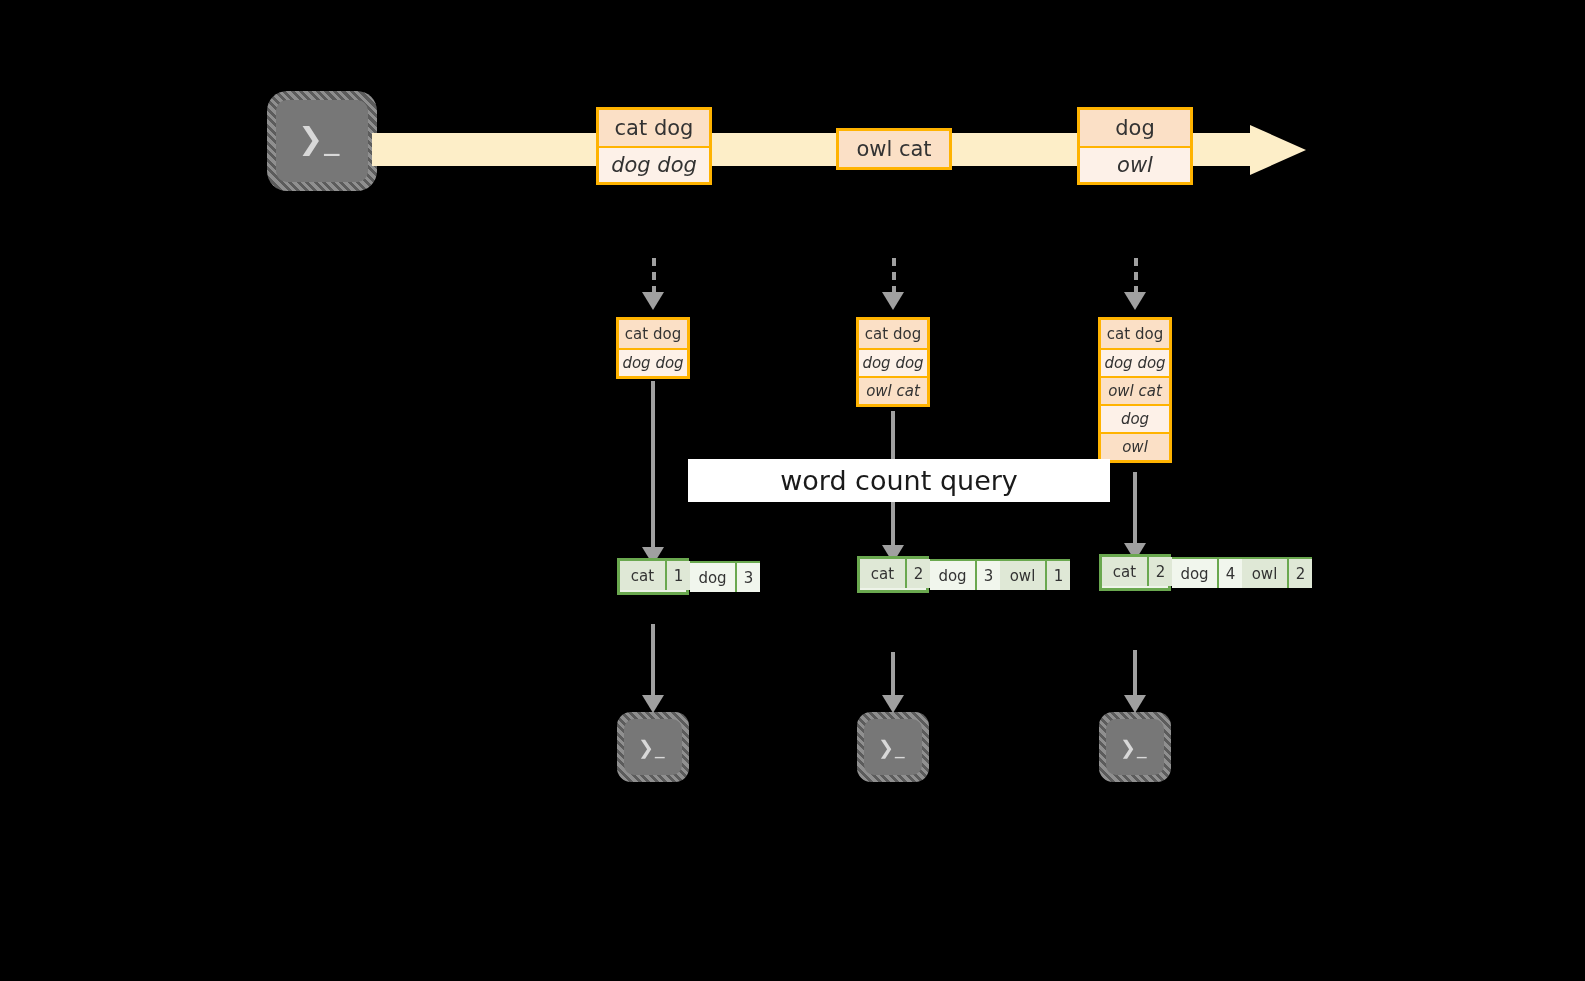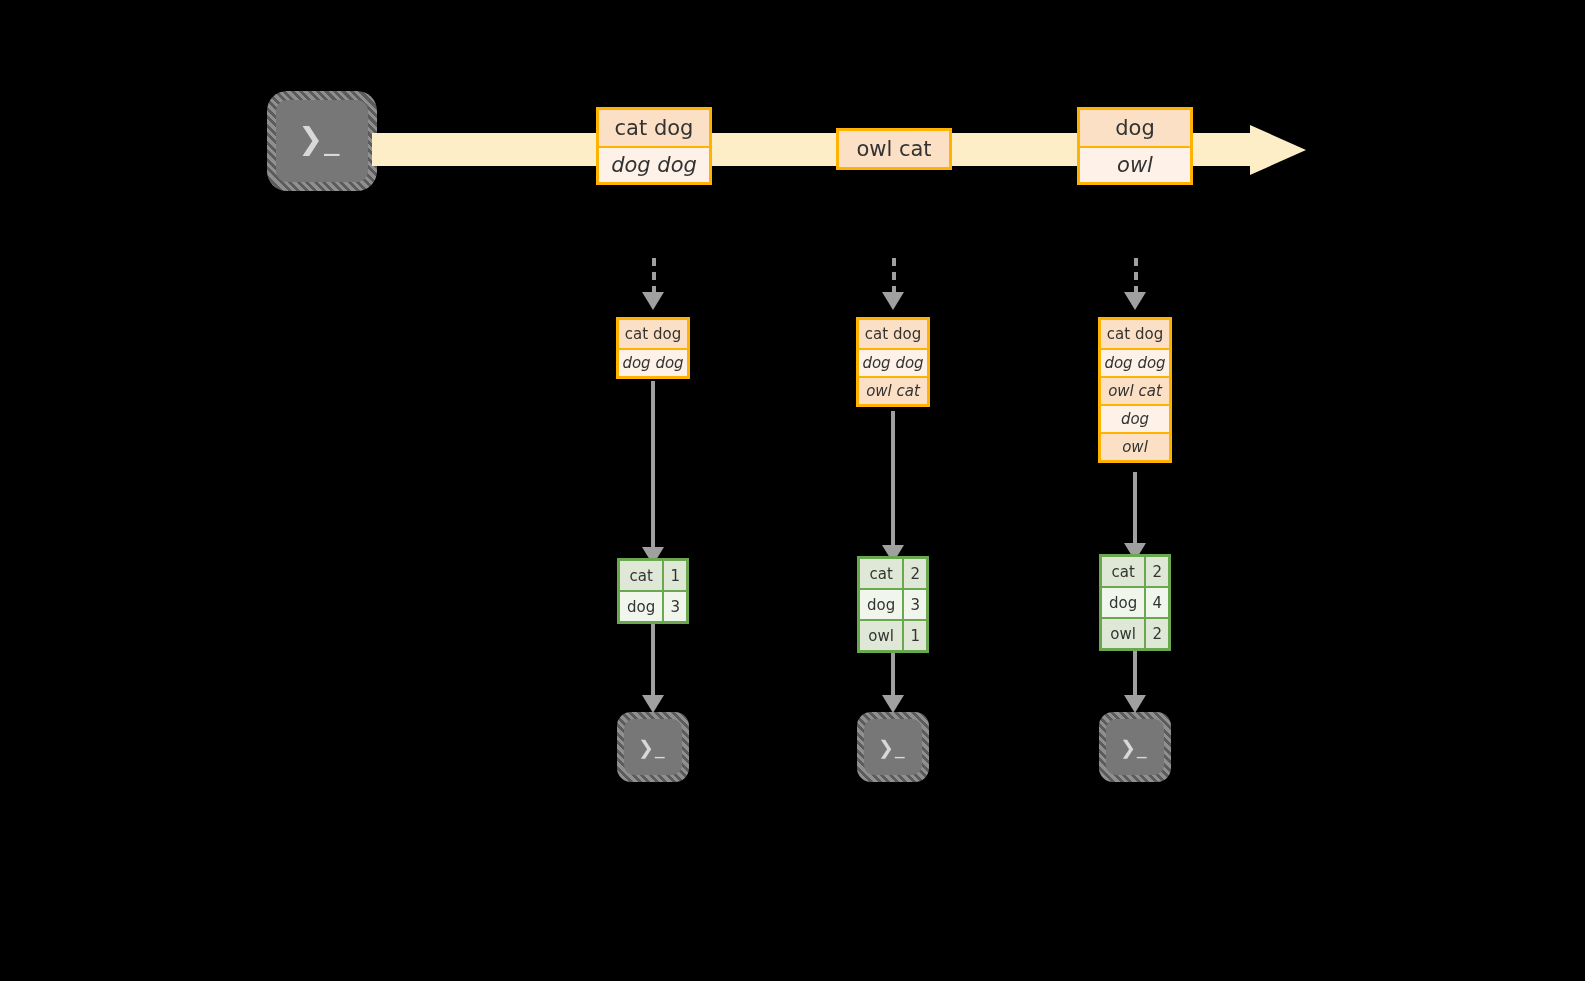--- a/index.html
+++ b/index.html
@@ -139,21 +139,21 @@
     white-space: nowrap;
   }
 
   
   .restable {
     position: absolute;
     box-sizing: border-box;
     border: 3px solid #6aa84f;
     background: #eef4e9;
     display: flex;
-    flex-direction: column;
+    flex-direction: row;
     z-index: 5;
   }
   .restable .row {
     display: flex;
     height: 29px;
   }
   .restable .row + .row { border-top: 2px solid #6aa84f; }
   .restable .row .k,
   .restable .row .v {
     box-sizing: border-box;
@@ -294,14 +294,17 @@
 
   <div class="solid-line" style="left:1133px; top:650px; height:52px;"></div>
   <div class="arrowhead-down" style="left:1124px; top:695px;"></div>
 
   <div class="terminal term-small" style="left:1099px; top:712px;">
     <div class="inner">
       <span class="prompt">❯_</span>
     </div>
   </div>
 
+  <div class="banner">
+    <span class="label">word count query</span>
+  </div>
 
 </div>
 
 </body></html>

